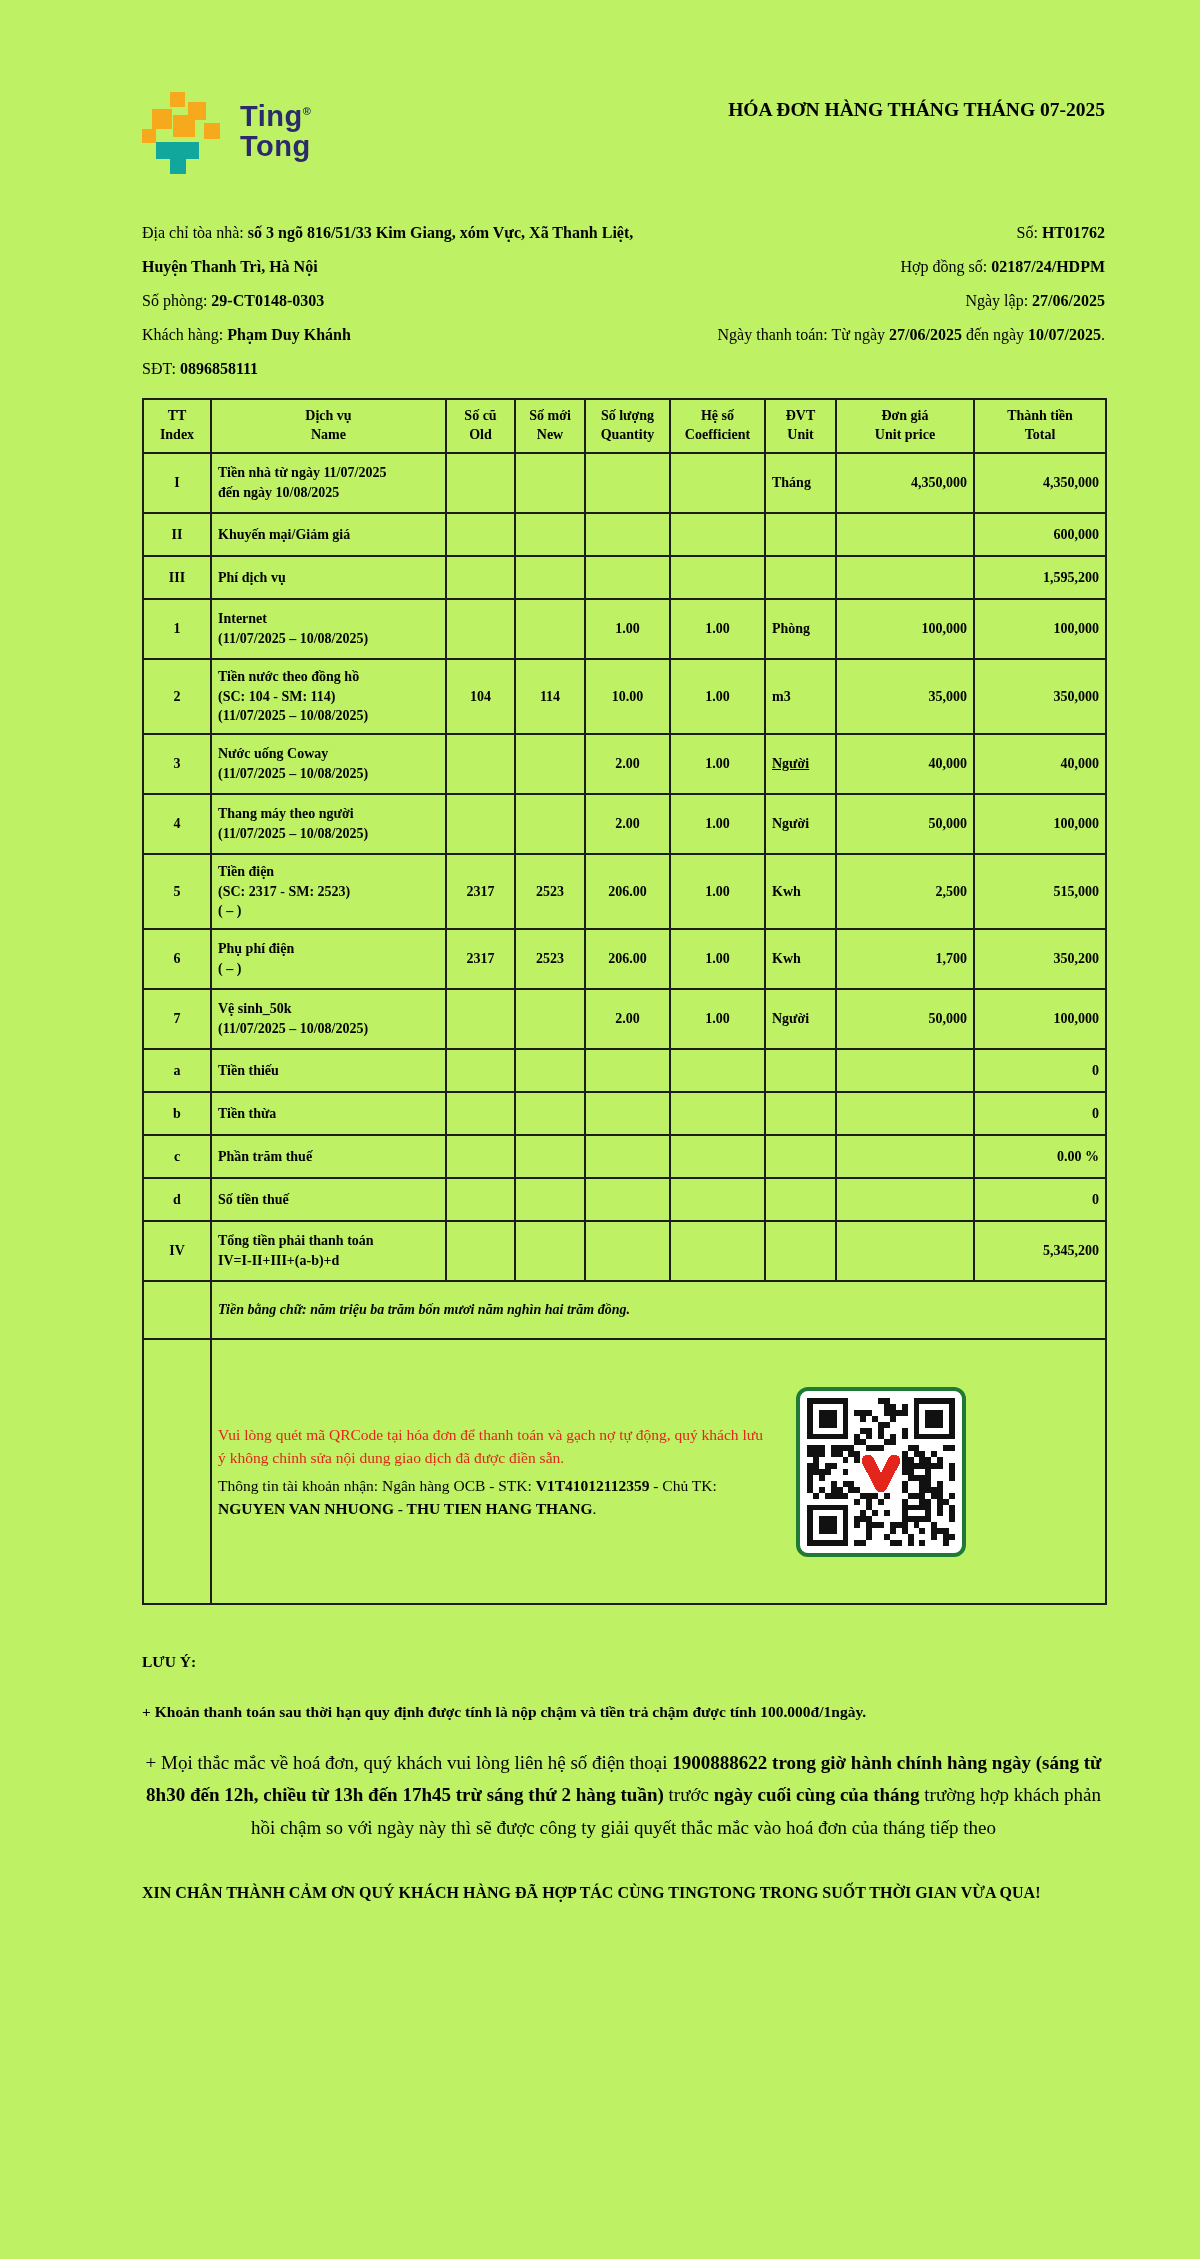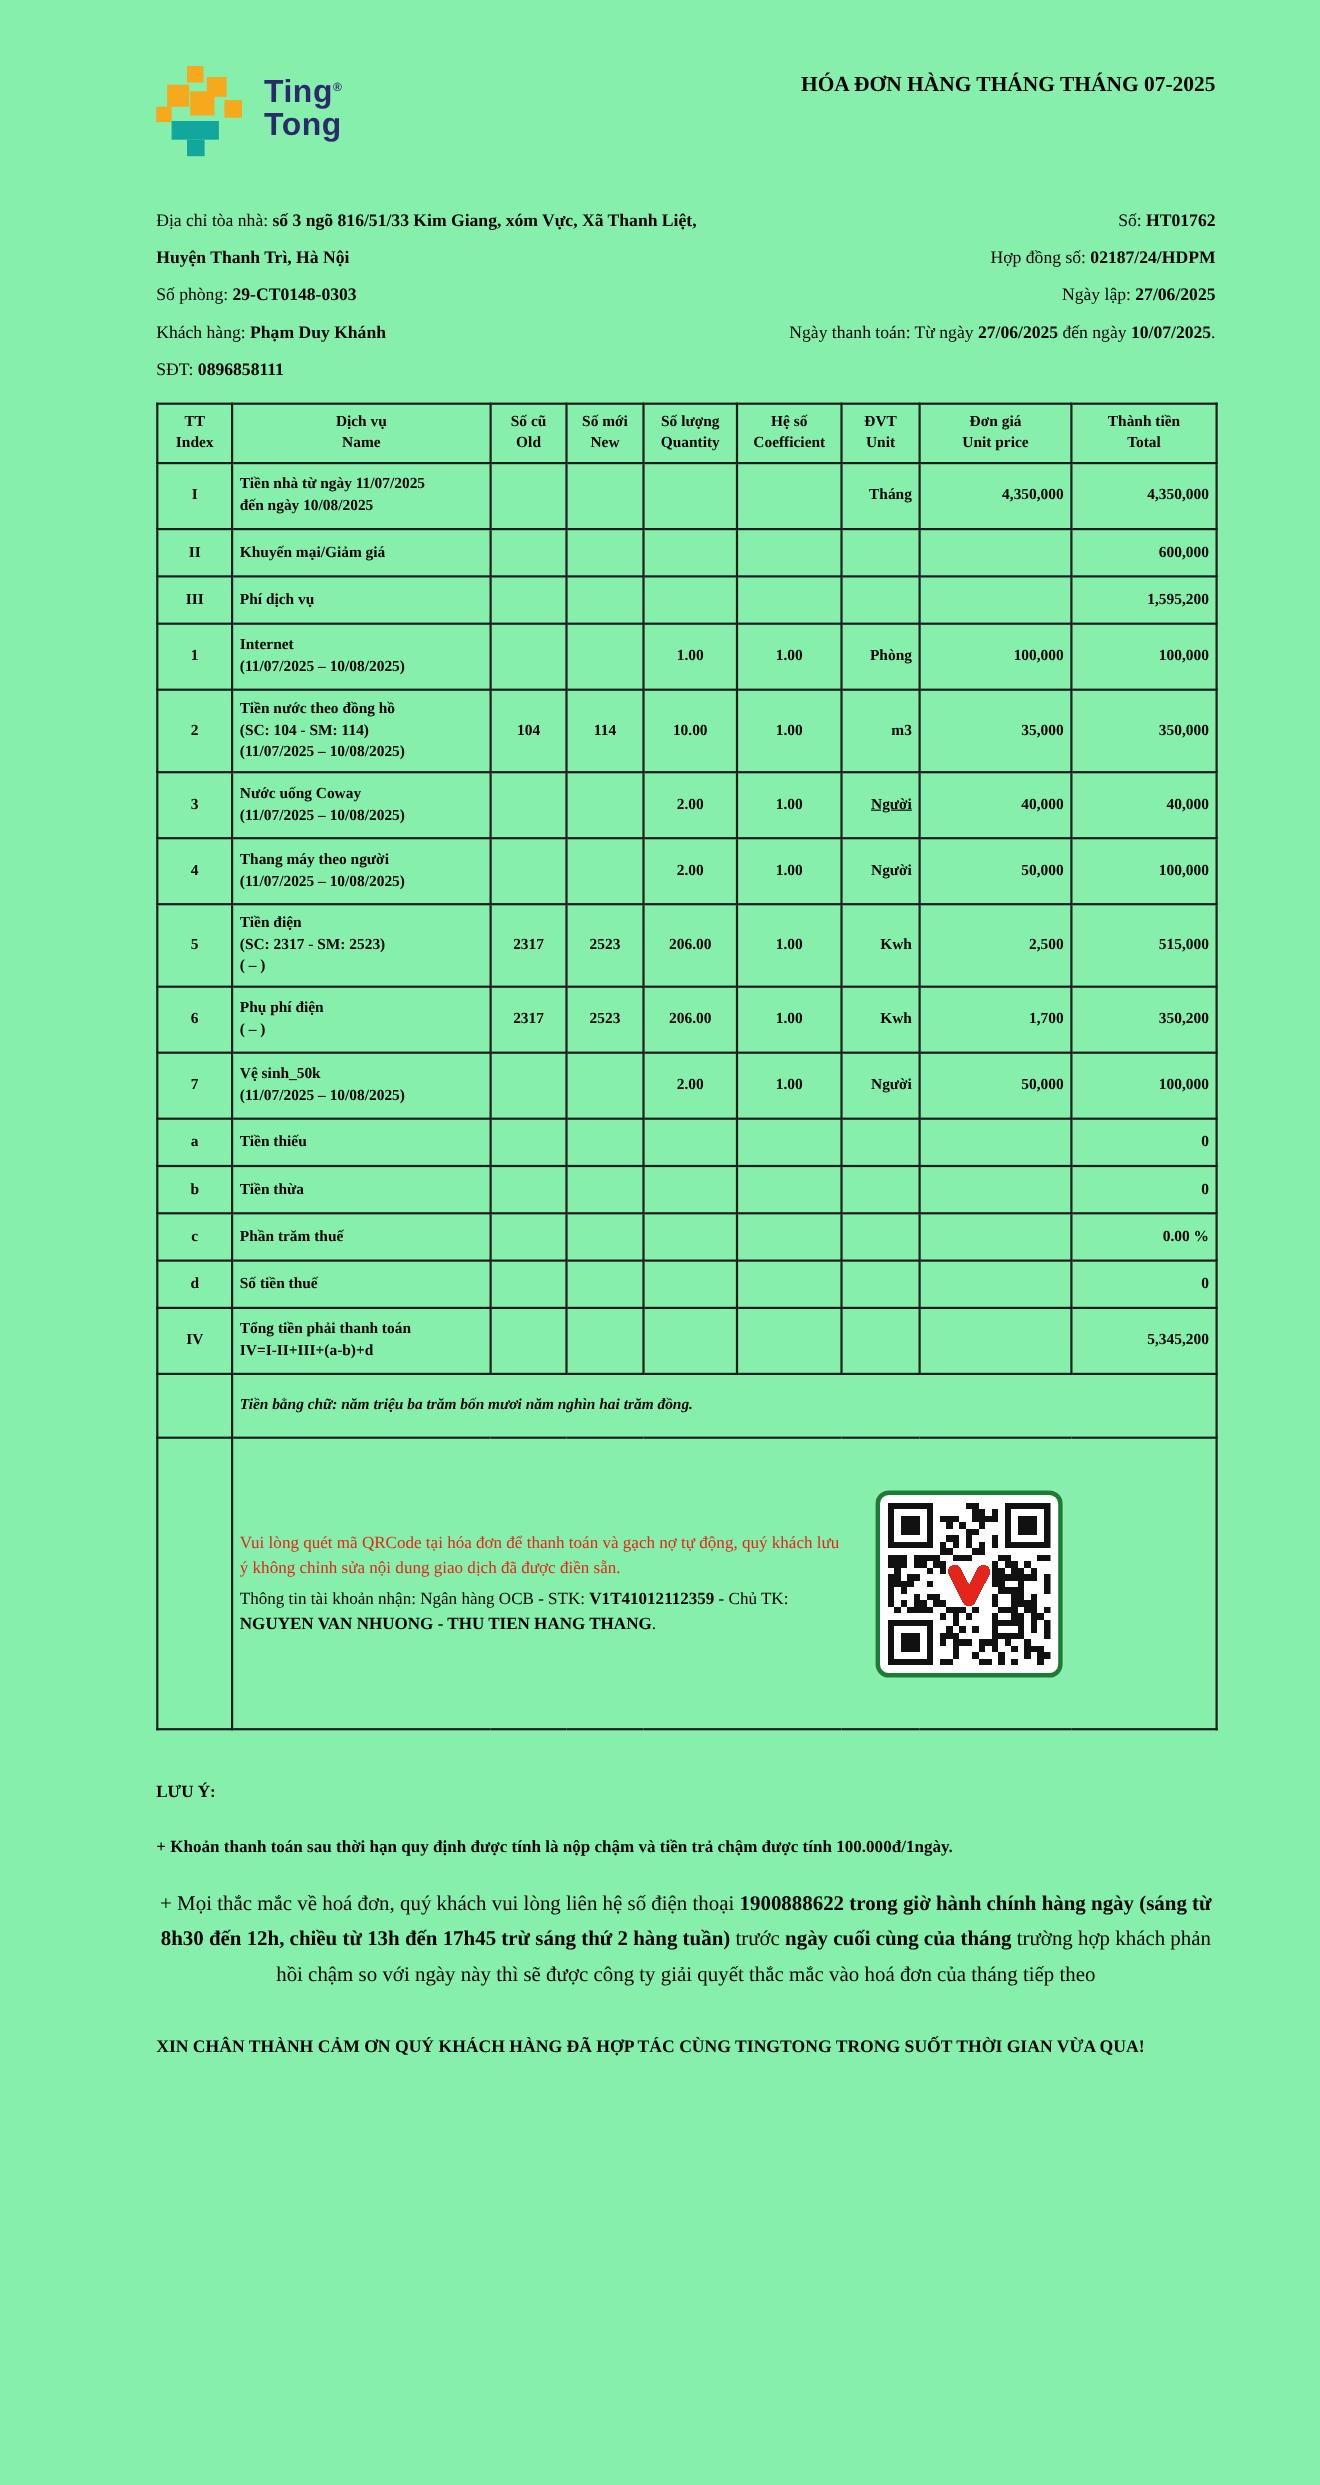--- a/index.html
+++ b/index.html
@@ -1,19 +1,19 @@
 <!DOCTYPE html>
 <html lang="vi"><head>
 <meta charset="utf-8">
 <style>
   *{margin:0;padding:0;box-sizing:border-box;}
   html,body{background:#ffffff;}
   .page{
-    width:1200px;height:2259px;background:#86efac;position:relative;
-    padding:60px 95px 0 142px;
+    width:1200px;height:2259px;background:#bef264;position:relative;
+    padding:92px 95px 0 142px;
     font-family:"Liberation Serif",serif;color:#000;
   }
   
   .brand-row{display:flex;justify-content:space-between;align-items:flex-start;}
   .logo{display:flex;gap:16px;align-items:flex-start;}
   .logo-mark{position:relative;width:82px;height:84px;flex:0 0 82px;}
   .logo-mark span{position:absolute;display:block;}
   .py{background:#F6A91D;}
   .pt{background:#12A79D;}
   .y1{left:28px;top:0;width:15px;height:15px;}
@@ -34,21 +34,21 @@
   .info-right{flex:1;text-align:right;}
   
   table.inv{border-collapse:collapse;margin-top:12px;width:963px;table-layout:fixed;}
   .inv th,.inv td{border:2px solid #1d1d1d;}
   .inv th{font-size:14px;font-weight:bold;text-align:center;padding:6px 2px;height:54px;vertical-align:middle;}
   .inv th div{line-height:1.35;}
   .inv td{font-size:14px;font-weight:bold;padding:4px 6px;vertical-align:middle;}
   .c-tt{text-align:center;}
   .c-name{text-align:left;padding-left:14px;line-height:1.4;}
   .c-num{text-align:center;}
-  .c-unit{text-align:right;}
+  .c-unit{text-align:left;}
   .c-unit.u{text-decoration:underline;}
   .c-money{text-align:right;padding-right:10px;}
   tr.lines-1 td{height:43px;}
   tr.lines-2 td{height:60px;}
   tr.lines-3 td{height:75px;}
   .words-row td{height:58px;border-radius:21px;}
   .words-cell{font-size:15px;font-weight:normal;padding-left:36px;font-style:italic;}
   .words-cell b{font-weight:bold;}
   .qr-row td{height:265px;}
   .qr-cell{padding:12px 10px 12px 36px;}

